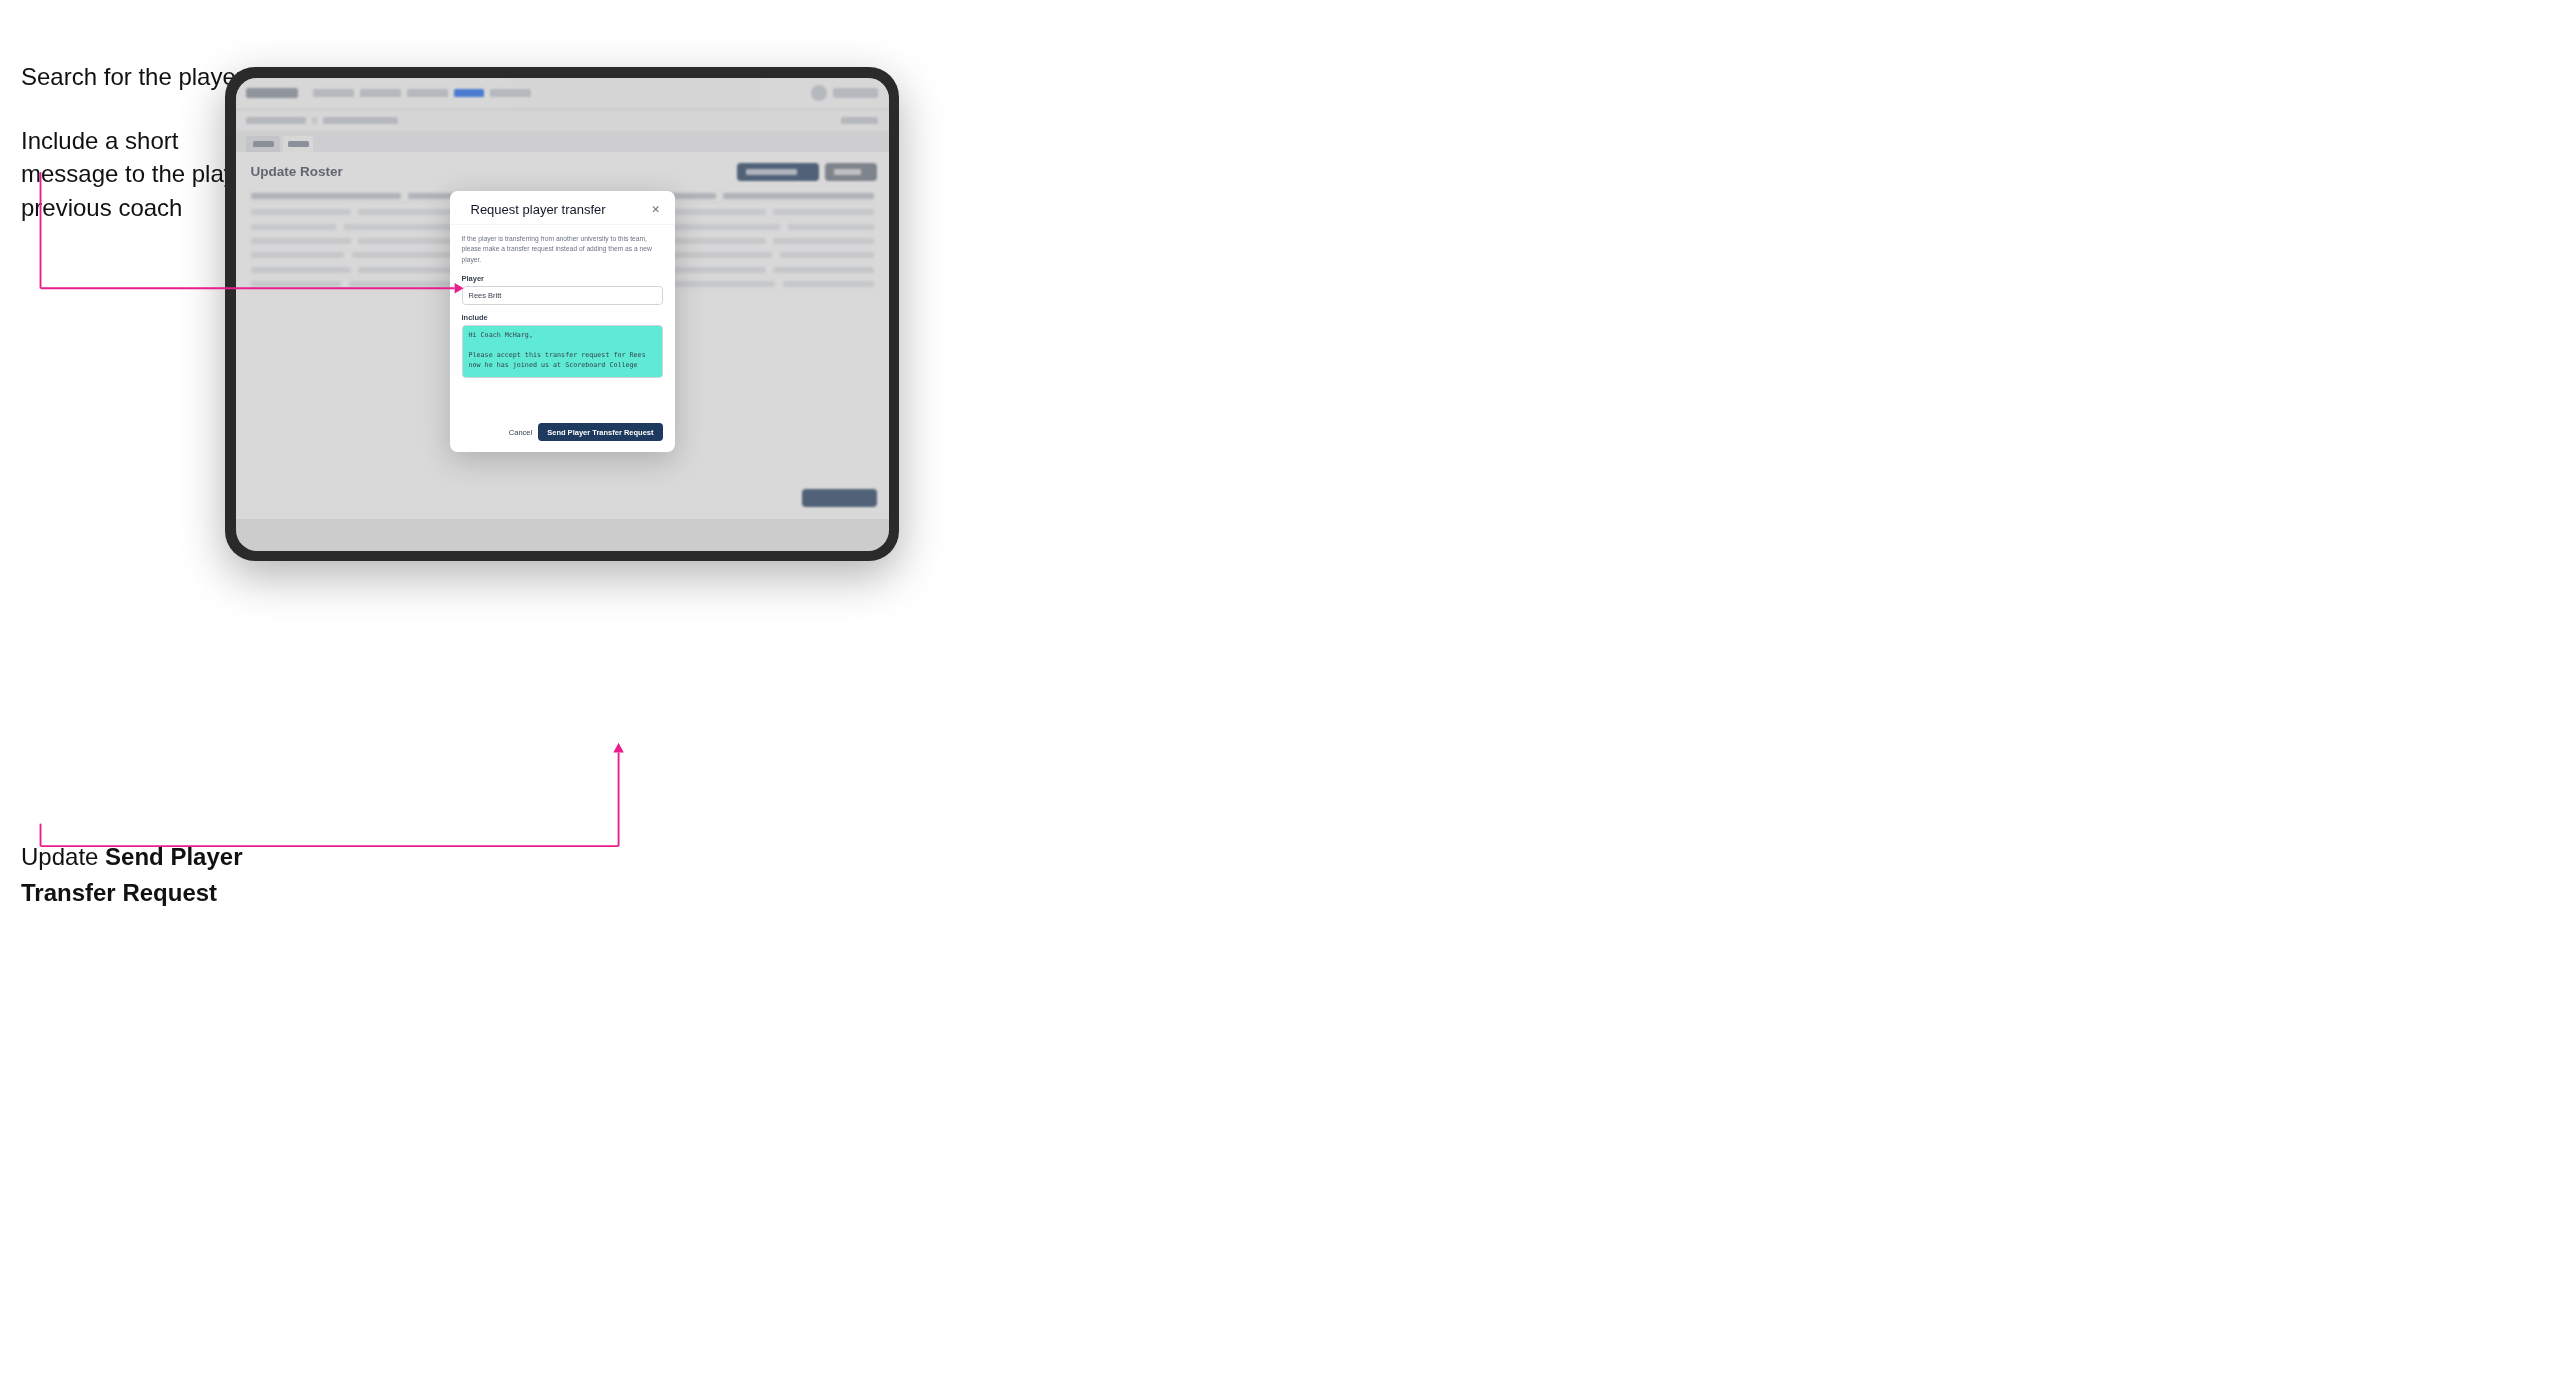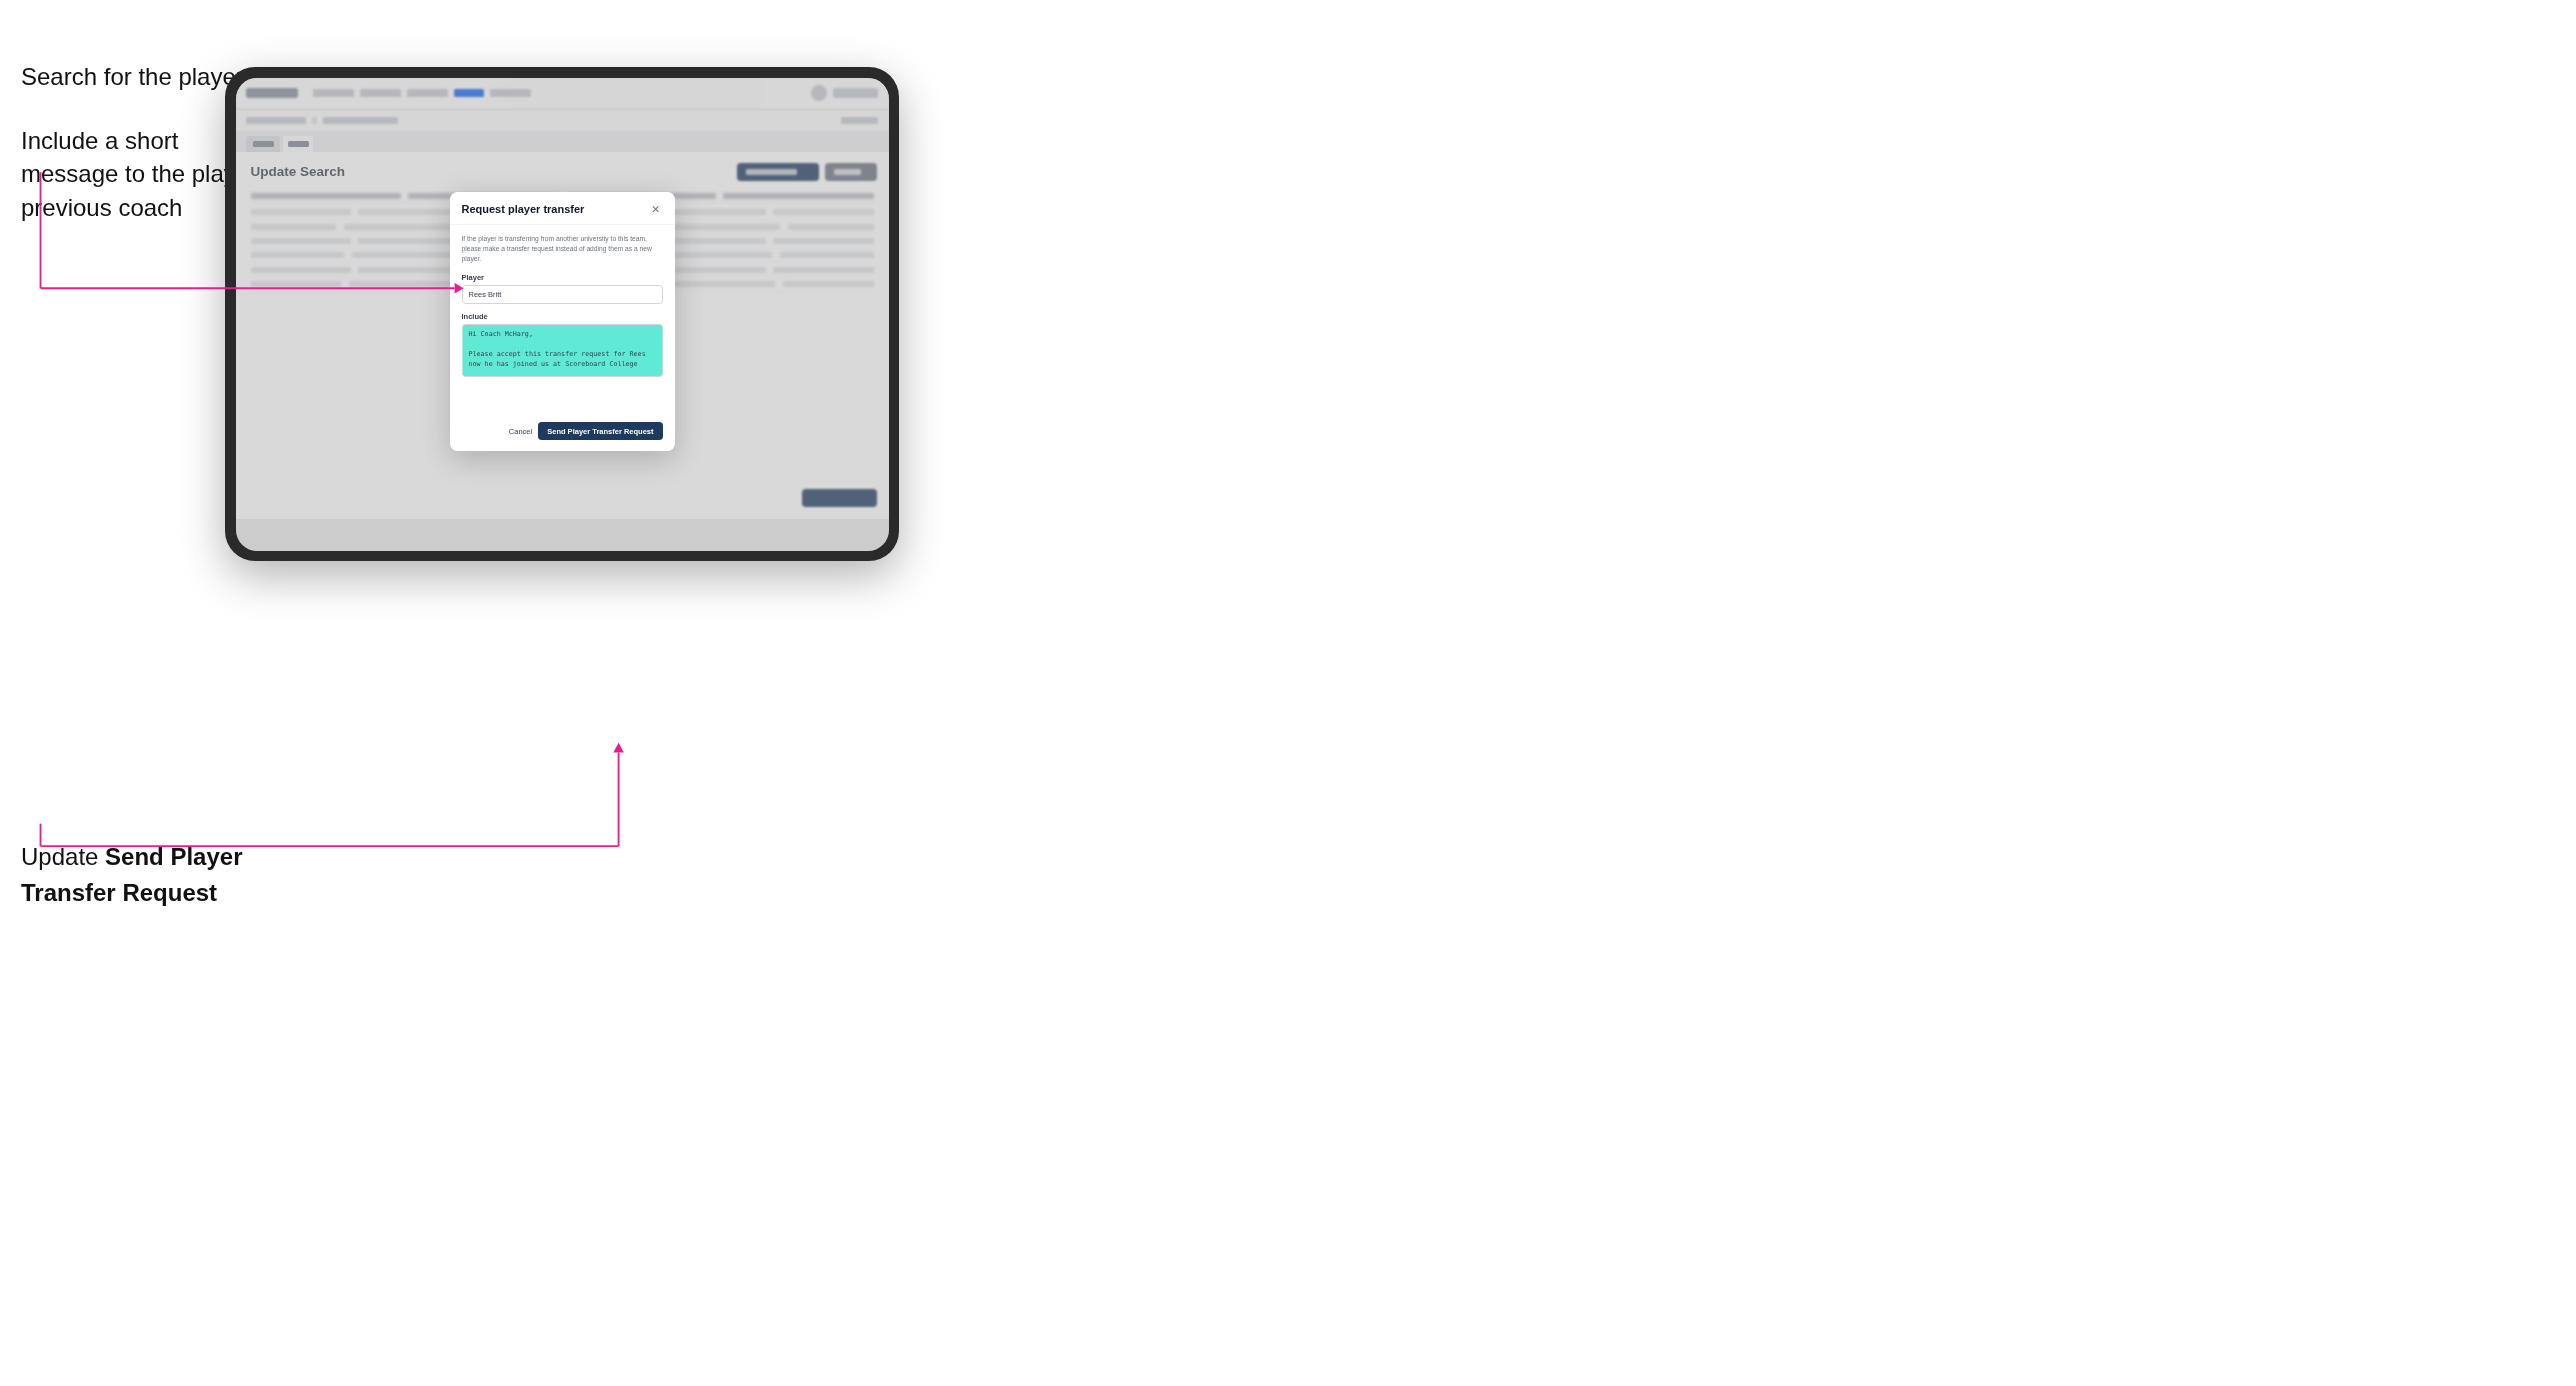--- a/index.html
+++ b/index.html
@@ -339,23 +339,24 @@
 
     .modal-header {
       padding: 10.5px 12px 7.5px;
       display: flex;
       align-items: center;
       justify-content: space-between;
       border-bottom: 0.7px solid #f3f4f6;
     }
 
     .modal-title {
-      font-size: 11px;
-      font-weight: 700;
+      font-size: 13px;
+      font-weight: 400;
       color: #111827;
+      margin-left: 9px;
     }
 
     .modal-close {
       width: 13.5px;
       height: 13.5px;
       cursor: pointer;
       color: #6b7280;
       font-size: 10.5px;
       display: flex;
       align-items: center;
@@ -485,21 +486,21 @@
     <div class="app-tabs">
       <div class="tab-item">
           <div class="tab-text"></div>
         </div>
       <div class="tab-item active">
           <div class="tab-text"></div>
         </div>
     </div>
 
     <div class="app-content">
-      <div class="page-title">Update Search</div>
+      <div class="page-title">Update Roster</div>
 
       <div class="action-buttons">
         <div class="action-btn action-btn-primary">
           <div class="btn-text-stub"></div>
         </div>
         <div class="action-btn action-btn-secondary">
           <div class="btn-text-stub"></div>
         </div>
       </div>
 

